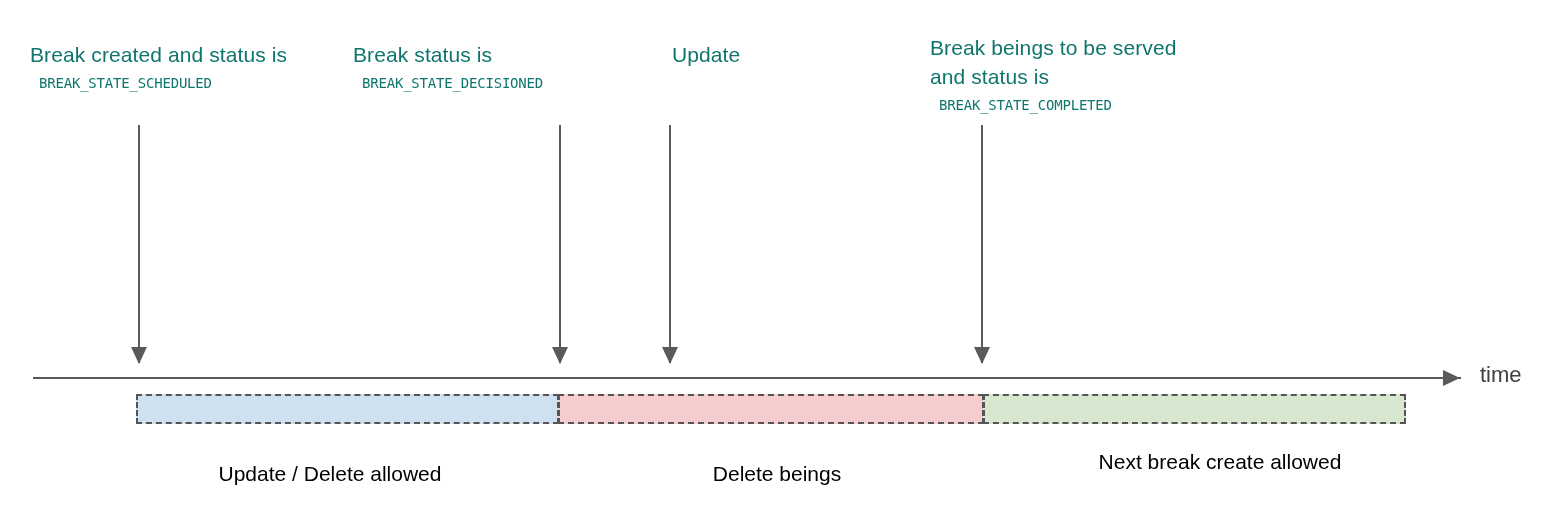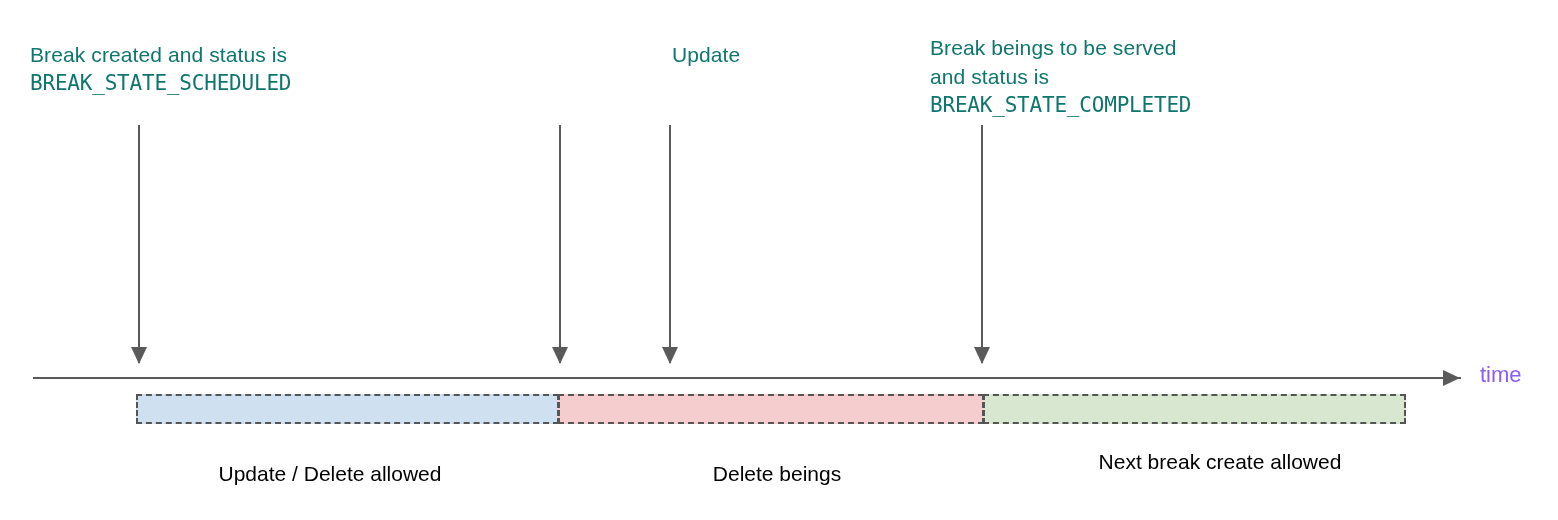--- a/index.html
+++ b/index.html
@@ -23,22 +23,23 @@
     line-height: 29px;
     white-space: nowrap;
   }
   .annotation .prose {
     font-family: "Liberation Sans", sans-serif;
     font-size: 21px;
     letter-spacing: 0.1px;
   }
   .annotation .code {
     font-family: "DejaVu Sans Mono", monospace;
-    font-size: 21px;
+    font-size: 14px;
     letter-spacing: -0.2px;
+    margin-left: 9px;
   }
 
   
   .event-arrow {
     position: absolute;
     width: 16px;
   }
   .event-arrow .shaft {
     position: absolute;
     left: 7px;
@@ -76,21 +77,21 @@
     height: 0;
     border-top: 8px solid transparent;
     border-bottom: 8px solid transparent;
     border-left: 17px solid #5a5a5a;
   }
   #time-axis .axis-label {
     position: absolute;
     top: -15px;
     font-family: "Liberation Sans", sans-serif;
     font-size: 22px;
-    color: #8b5cf6;
+    color: #404040;
     white-space: nowrap;
   }
 
   
   .phase-bar {
     position: absolute;
     top: 394px;
     height: 30px;
     box-sizing: border-box;
     border: 2px dashed #555555;
@@ -110,20 +111,24 @@
 </head>
 <body>
 
 <div id="stage">
 
   <div class="annotation" id="lbl-0" style="left: 30px; top: 40px;">
     <div class="prose">Break created and status is</div>
     <div class="code">BREAK_STATE_SCHEDULED</div>
   </div>
 
+  <div class="annotation" id="lbl-1" style="left: 353px; top: 40px;">
+    <div class="prose">Break status is</div>
+    <div class="code">BREAK_STATE_DECISIONED</div>
+  </div>
 
   <div class="annotation" id="lbl-2" style="left: 672px; top: 40px;">
     <div class="prose">Update</div>
   </div>
 
   <div class="annotation" id="lbl-3" style="left: 930px; top: 33px;">
     <div class="prose">Break beings to be served</div>
     <div class="prose">and status is</div>
     <div class="code">BREAK_STATE_COMPLETED</div>
   </div>

